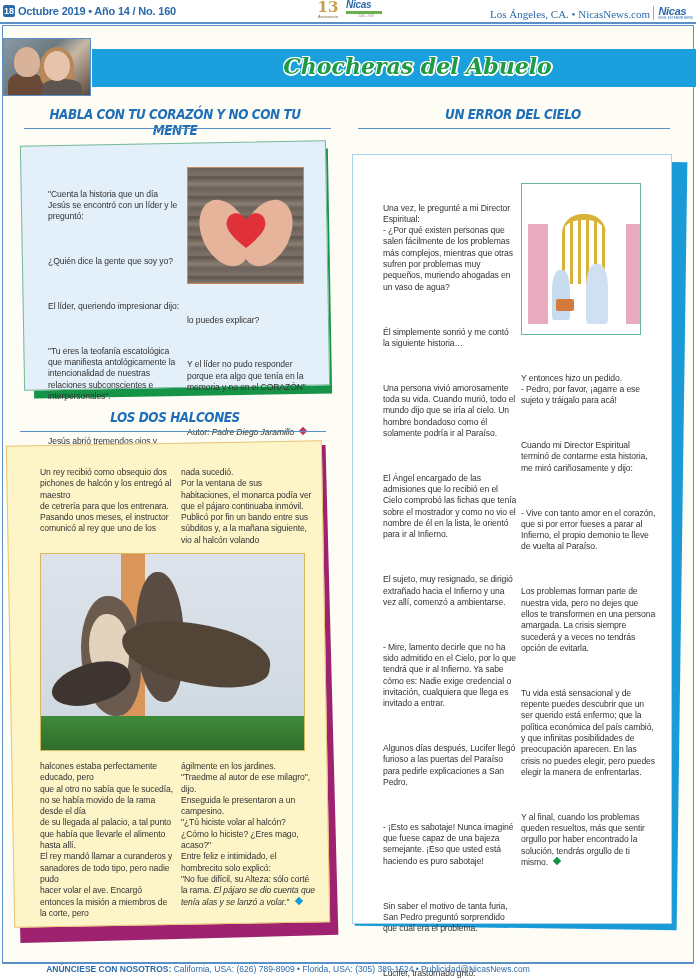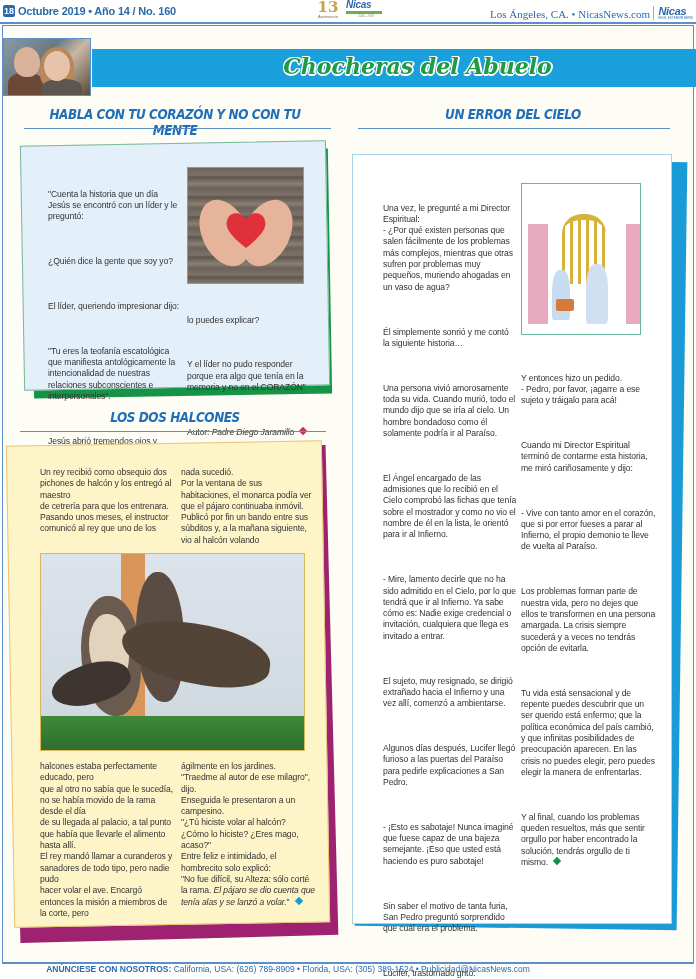--- a/index.html
+++ b/index.html
@@ -175,22 +175,22 @@
 "No fue difícil, su Alteza: sólo corté la rama. </span><span class="it">El pájaro se dio cuenta que tenía alas y se lanzó a volar.</span><span>"</span><span class="diamond" style="background:#1a9bd7;"></span></div>
 
 <div class="panel-shadow p3-shadow"></div>
 <div class="panel p3"></div>
 <div class="col-text" style="left:383px; top:180px; width:134px;">
   <p>Una vez, le pregunté a mi Director Espiritual:
 - ¿Por qué existen personas que salen fácilmente de los problemas más complejos, mientras que otras sufren por problemas muy pequeños, muriendo ahogadas en un vaso de agua?</p>
   <p>Él simplemente sonrió y me contó la siguiente historia…</p>
   <p>Una persona vivió amorosamente toda su vida. Cuando murió, todo el mundo dijo que se iría al cielo. Un hombre bondadoso como él solamente podría ir al Paraíso.</p>
   <p>El Ángel encargado de las admisiones que lo recibió en el Cielo comprobó las fichas que tenía sobre el mostrador y como no vio el nombre de él en la lista, le orientó para ir al Infierno.</p>
+  <p>El sujeto, muy resignado, se dirigió extrañado hacia el Infierno y una vez allí, comenzó a ambientarse.</p>
   <p>- Mire, lamento decirle que no ha sido admitido en el Cielo, por lo que tendrá que ir al Infierno. Ya sabe cómo es: Nadie exige credencial o invitación, cualquiera que llega es invitado a entrar.</p>
-  <p>El sujeto, muy resignado, se dirigió extrañado hacia el Infierno y una vez allí, comenzó a ambientarse.</p>
   <p>Algunos días después, Lucifer llegó furioso a las puertas del Paraíso para pedirle explicaciones a San Pedro.</p>
   <p>- ¡Esto es sabotaje! Nunca imaginé que fuese capaz de una bajeza semejante. ¡Eso que usted está haciendo es puro sabotaje!</p>
   <p>Sin saber el motivo de tanta furia, San Pedro preguntó sorprendido que cuál era el problema.</p>
   <p>Lucifer, trastornado gritó:
 - Usted mandó a ese sujeto al Infierno y él está haciendo un verdadero desastre allí. Él llegó escuchando a las personas,</p>
 </div>
 <div class="cartoon" title="Caricatura de San Pedro en las puertas del cielo">
   <div class="pillar" style="left:6px;"></div>
   <div class="pillar" style="left:104px;"></div>
   <div class="gate"></div>

